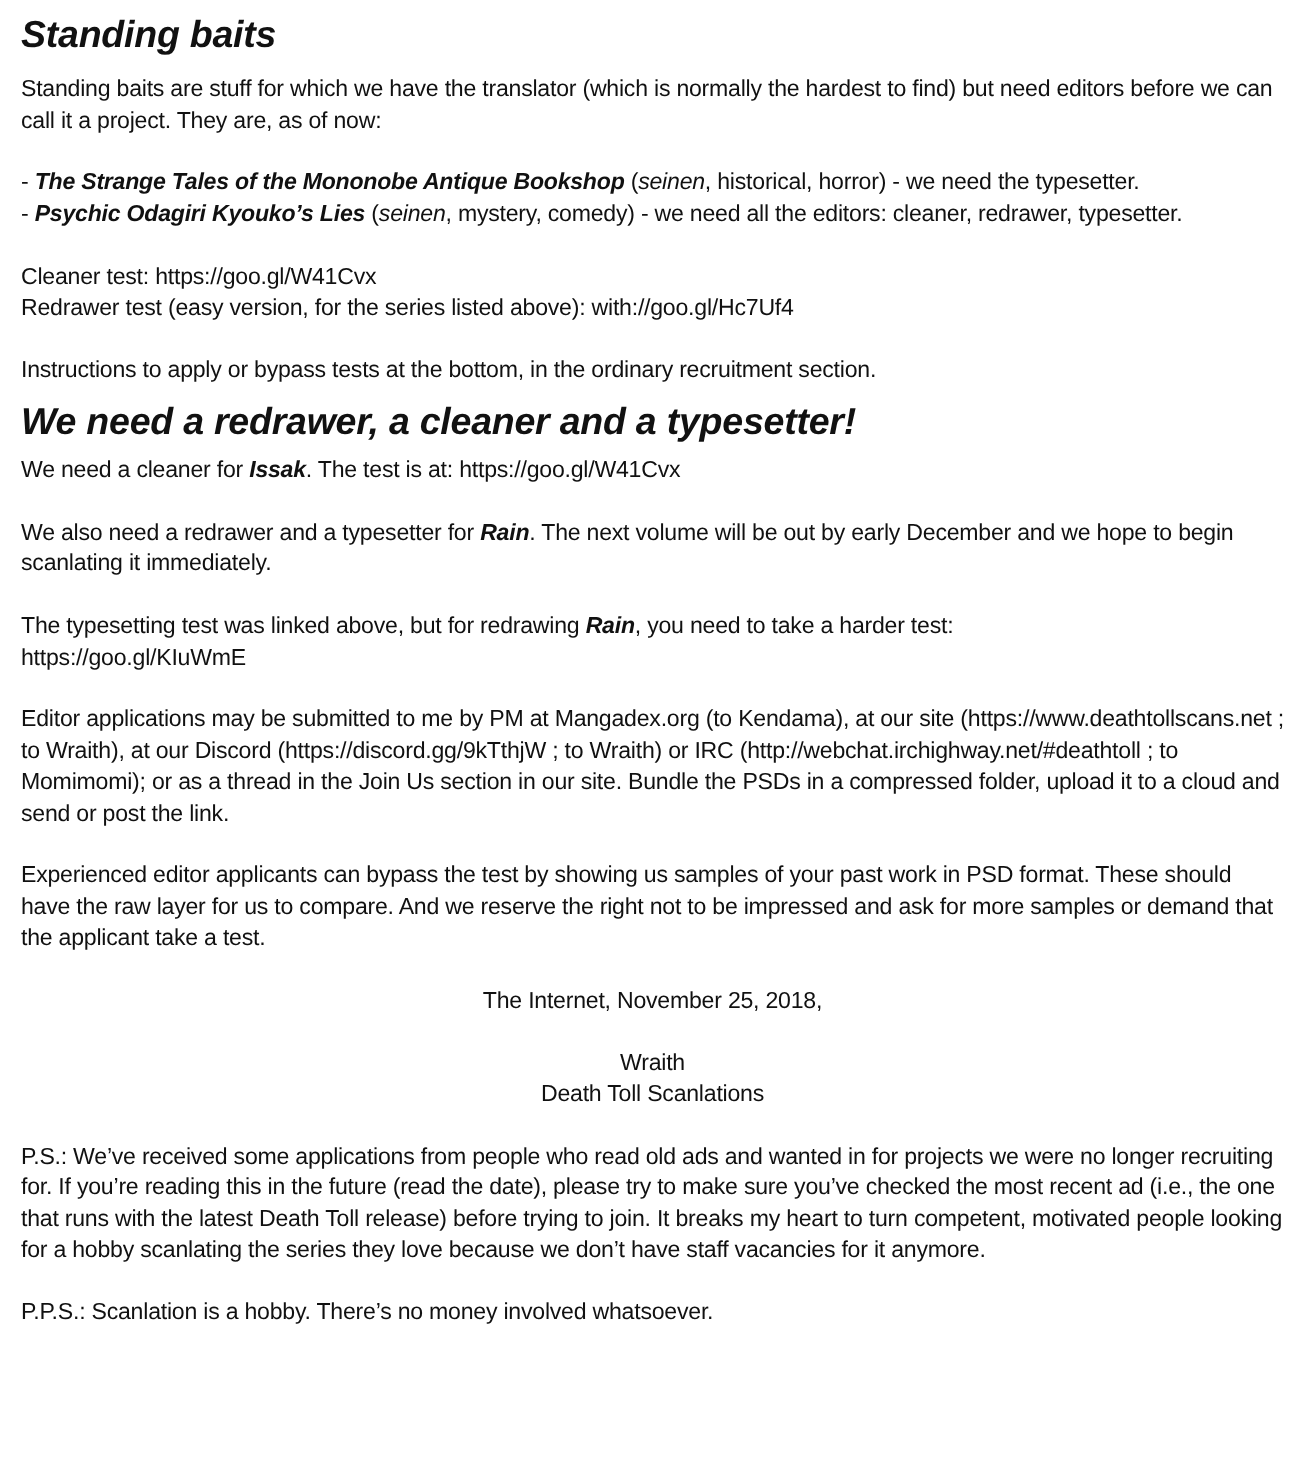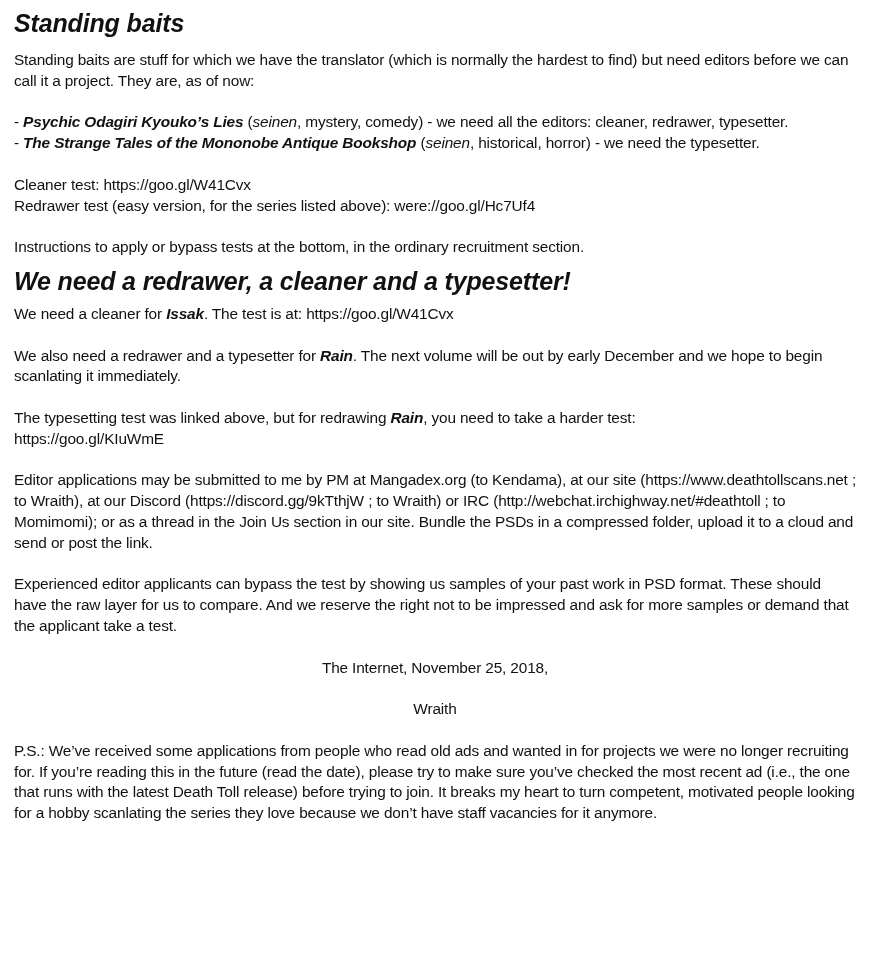--- a/index.html
+++ b/index.html
@@ -28,26 +28,26 @@
 </head>
 <body>
 
 <div class="page">
 
   <h1 id="title1">Standing baits</h1>
 
   <p>Standing baits are stuff for which we have the translator (which is normally the hardest to find) but need editors before we can call it a project. They are, as of now:</p>
   <div class="gap"></div>
 
+  <p><span>- </span><span class="bi">The Strange Tales of the Mononobe Antique Bookshop</span><span> (</span><span class="i">seinen</span><span>, historical, horror)</span><span> - we need the typesetter.</span></p>
   <p><span>- </span><span class="bi">Psychic Odagiri Kyouko’s Lies</span><span> (</span><span class="i">seinen</span><span>, mystery, comedy)</span><span> - we need all the editors: cleaner, redrawer, typesetter.</span></p>
-  <p><span>- </span><span class="bi">The Strange Tales of the Mononobe Antique Bookshop</span><span> (</span><span class="i">seinen</span><span>, historical, horror)</span><span> - we need the typesetter.</span></p>
   <div class="gap"></div>
 
   <p><span>Cleaner test: </span><a class="link">https://goo.gl/W41Cvx</a></p>
-  <p><span>Redrawer test (easy version, for the series listed above): </span><a class="link">were://goo.gl/Hc7Uf4</a></p>
+  <p><span>Redrawer test (easy version, for the series listed above): </span><a class="link">with://goo.gl/Hc7Uf4</a></p>
   <div class="gap"></div>
 
   <p>Instructions to apply or bypass tests at the bottom, in the ordinary recruitment section.</p>
 
   <h1 id="title2">We need a redrawer, a cleaner and a typesetter!</h1>
 
   <p><span>We need a cleaner for </span><span class="bi">Issak</span><span>. The test is at: </span><a class="link">https://goo.gl/W41Cvx</a></p>
   <div class="gap"></div>
 
   <p><span>We also need a redrawer and a typesetter for </span><span class="bi">Rain</span><span>. The next volume will be out by early December and we hope to begin scanlating it immediately.</span></p>
@@ -58,18 +58,20 @@
 
   <p><span>Editor applications may be submitted to me by PM at Mangadex.org (to Kendama), at our site (</span><a class="link">https://www.deathtollscans.net</a><span> ; to Wraith), at our Discord (</span><a class="link">https://discord.gg/9kTthjW</a><span> ; to Wraith) or IRC (</span><a class="link">http://webchat.irchighway.net/#deathtoll</a><span> ; to Momimomi); or as a thread in the Join Us section in our site. Bundle the PSDs in a compressed folder, upload it to a cloud and send or post the link.</span></p>
   <div class="gap"></div>
 
   <p>Experienced editor applicants can bypass the test by showing us samples of your past work in PSD format. These should have the raw layer for us to compare. And we reserve the right not to be impressed and ask for more samples or demand that the applicant take a test.</p>
   <div class="gap"></div>
 
   <p class="right">The Internet, November 25, 2018,</p>
   <div class="gap"></div>
   <p class="right">Wraith</p>
+  <p class="right">Death Toll Scanlations</p>
   <div class="gap"></div>
 
   <p>P.S.: We’ve received some applications from people who read old ads and wanted in for projects we were no longer recruiting for. If you’re reading this in the future (read the date), please try to make sure you’ve checked the most recent ad (i.e., the one that runs with the latest Death Toll release) before trying to join. It breaks my heart to turn competent, motivated people looking for a hobby scanlating the series they love because we don’t have staff vacancies for it anymore.</p>
   <div class="gap"></div>
 
+  <p>P.P.S.: Scanlation is a hobby. There’s no money involved whatsoever.</p>
 </div>
 
 </body></html>

